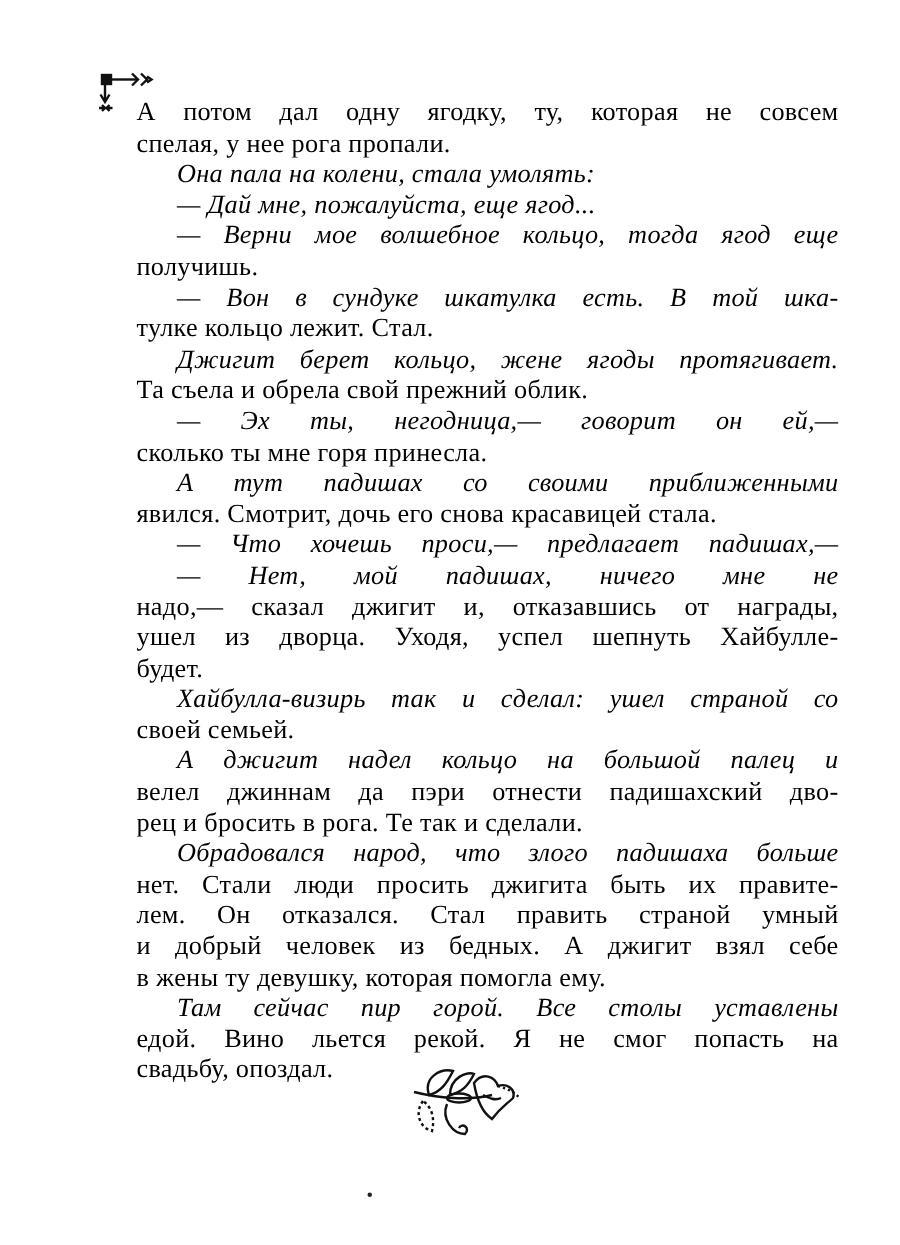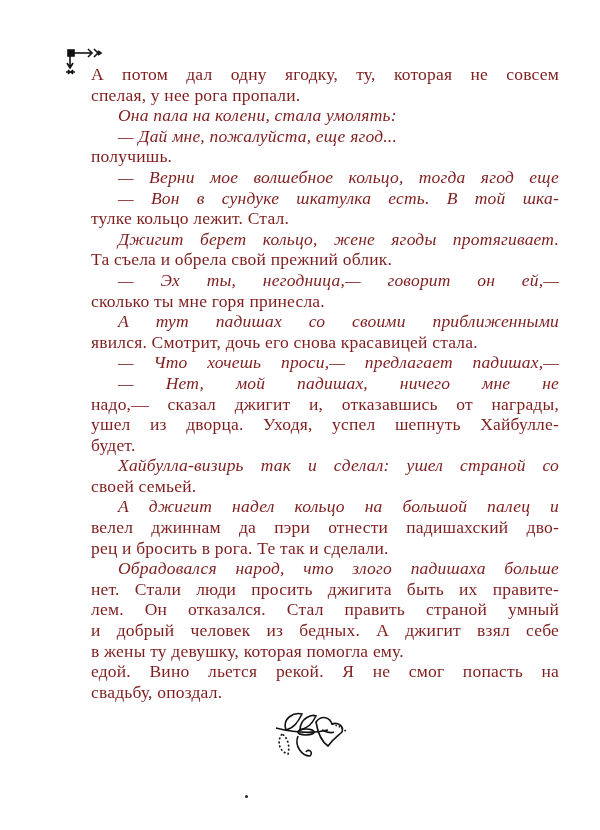--- a/index.html
+++ b/index.html
@@ -3,21 +3,21 @@
 <meta charset="utf-8">
 <style>
   html, body { margin:0; padding:0; background:#fff; }
   body { width:600px; height:830px; position:relative; overflow:hidden; }
   .page { position:absolute; left:91px; top:64px; width:468px; }
   .line {
     font-family: "Liberation Serif", "DejaVu Serif", serif;
     font-size: 17.5px;
     line-height: 20.6px;
     height: 20.6px;
-    color: #7f1d1d;
+    color: #000000;
     white-space: nowrap;
     text-align: justify;
     text-align-last: justify;
     letter-spacing: 0.2px;
   }
   .line.last { text-align-last: left; }
   .line.indent { padding-left: 27px; font-style: italic; }
   .ornament-corner { position:absolute; left:64px; top:46px; width:44px; height:34px; }
   .ornament-floral { position:absolute; left:272px; top:712px; width:76px; height:52px; }
   .dot { position:absolute; left:245px; top:795px; width:3px; height:3px; background:#222; border-radius:50%; }
@@ -33,22 +33,22 @@
     <path d="M6 10 V22 M3 17 l3 5 l3 -5"></path>
     <path d="M2 26 h9 M4 24 l2 2 l-2 2 M9 24 l-2 2 l2 2"></path>
   </g>
 </svg>
 
 <div class="page" id="page">
     <div class="line">А потом дал одну ягодку, ту, которая не совсем</div>
     <div class="line last">спелая, у нее рога пропали.</div>
     <div class="line indent last">Она пала на колени, стала умолять:</div>
     <div class="line indent last">— Дай мне, пожалуйста, еще ягод...</div>
+    <div class="line indent">— Верни мое волшебное кольцо, тогда ягод еще</div>
     <div class="line last">получишь.</div>
-    <div class="line indent">— Верни мое волшебное кольцо, тогда ягод еще</div>
     <div class="line indent">— Вон в сундуке шкатулка есть. В той шка-</div>
     <div class="line last">тулке кольцо лежит. Стал.</div>
     <div class="line indent">Джигит берет кольцо, жене ягоды протягивает.</div>
     <div class="line last">Та съела и обрела свой прежний облик.</div>
     <div class="line indent">— Эх ты, негодница,— говорит он ей,—</div>
     <div class="line last">сколько ты мне горя принесла.</div>
     <div class="line indent">А тут падишах со своими приближенными</div>
     <div class="line last">явился. Смотрит, дочь его снова красавицей стала.</div>
     <div class="line indent">— Что хочешь проси,— предлагает падишах,—</div>
     <div class="line indent">— Нет, мой падишах, ничего мне не</div>
@@ -58,20 +58,21 @@
     <div class="line indent">Хайбулла-визирь так и сделал: ушел страной со</div>
     <div class="line last">своей семьей.</div>
     <div class="line indent">А джигит надел кольцо на большой палец и</div>
     <div class="line">велел джиннам да пэри отнести падишахский дво-</div>
     <div class="line last">рец и бросить в рога. Те так и сделали.</div>
     <div class="line indent">Обрадовался народ, что злого падишаха больше</div>
     <div class="line">нет. Стали люди просить джигита быть их правите-</div>
     <div class="line">лем. Он отказался. Стал править страной умный</div>
     <div class="line">и добрый человек из бедных. А джигит взял себе</div>
     <div class="line last">в жены ту девушку, которая помогла ему.</div>
+    <div class="line indent">Там сейчас пир горой. Все столы уставлены</div>
     <div class="line">едой. Вино льется рекой. Я не смог попасть на</div>
     <div class="line last">свадьбу, опоздал.</div>
   </div>
 
 <svg class="ornament-floral" viewBox="0 0 76 52">
   <g fill="none" stroke="#111" stroke-width="1.6">
     <path d="M4 16 C20 20, 40 22, 56 18"></path>
     <path d="M14 18 C10 6, 22 0, 30 2 C26 10, 22 16, 14 18 Z"></path>
     <path d="M10 22 C4 30, 8 40, 16 42 C18 34, 16 26, 10 22 Z" stroke-dasharray="2 2"></path>
     <path d="M28 18 C28 6, 40 2, 44 4 C40 12, 36 16, 28 18 Z"></path>

